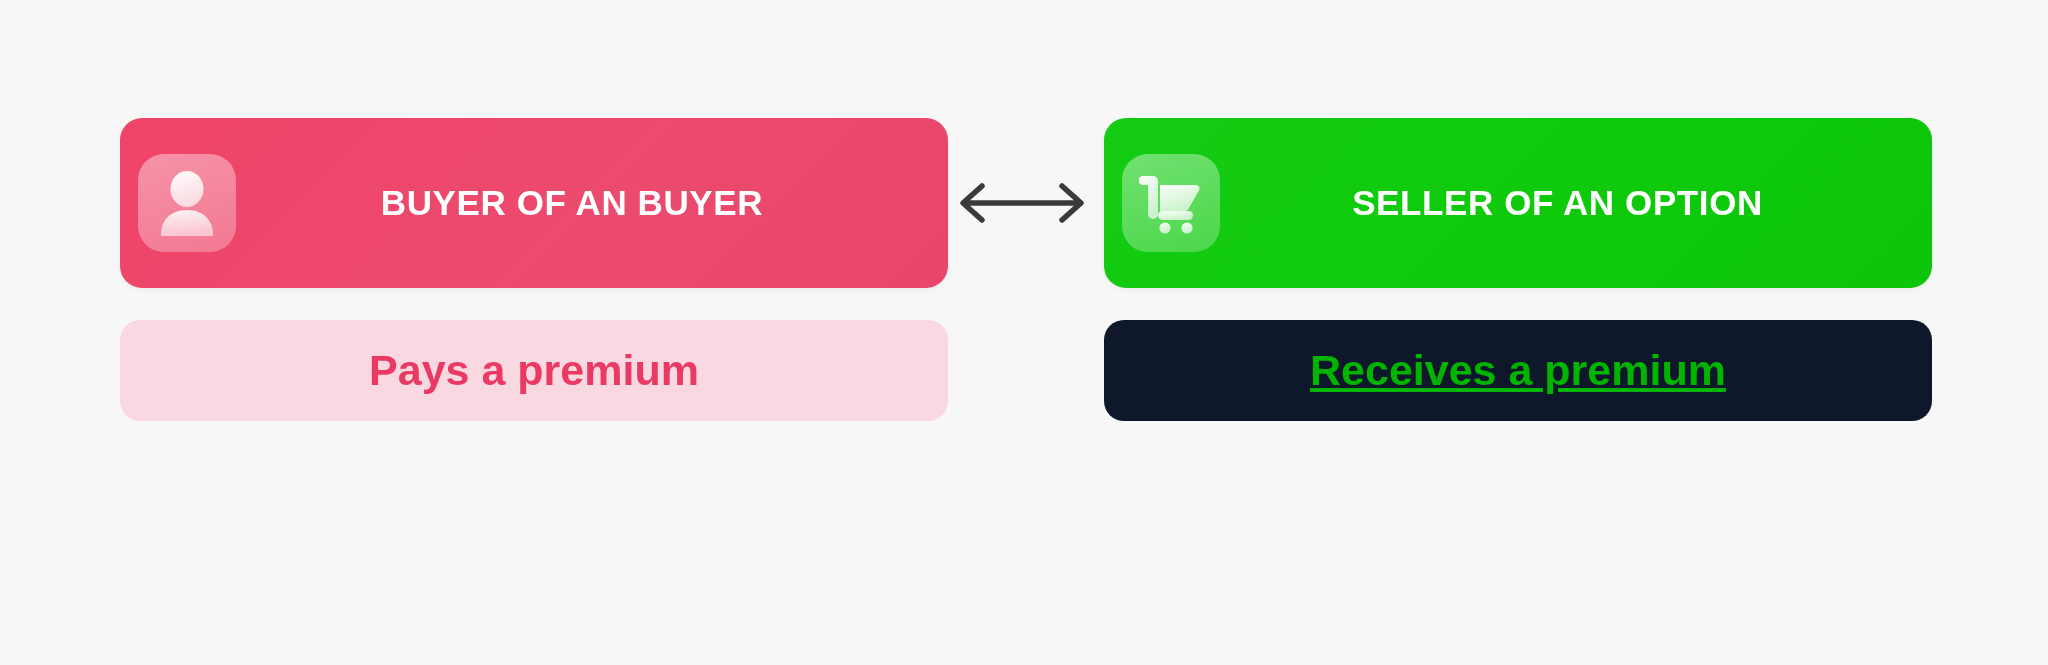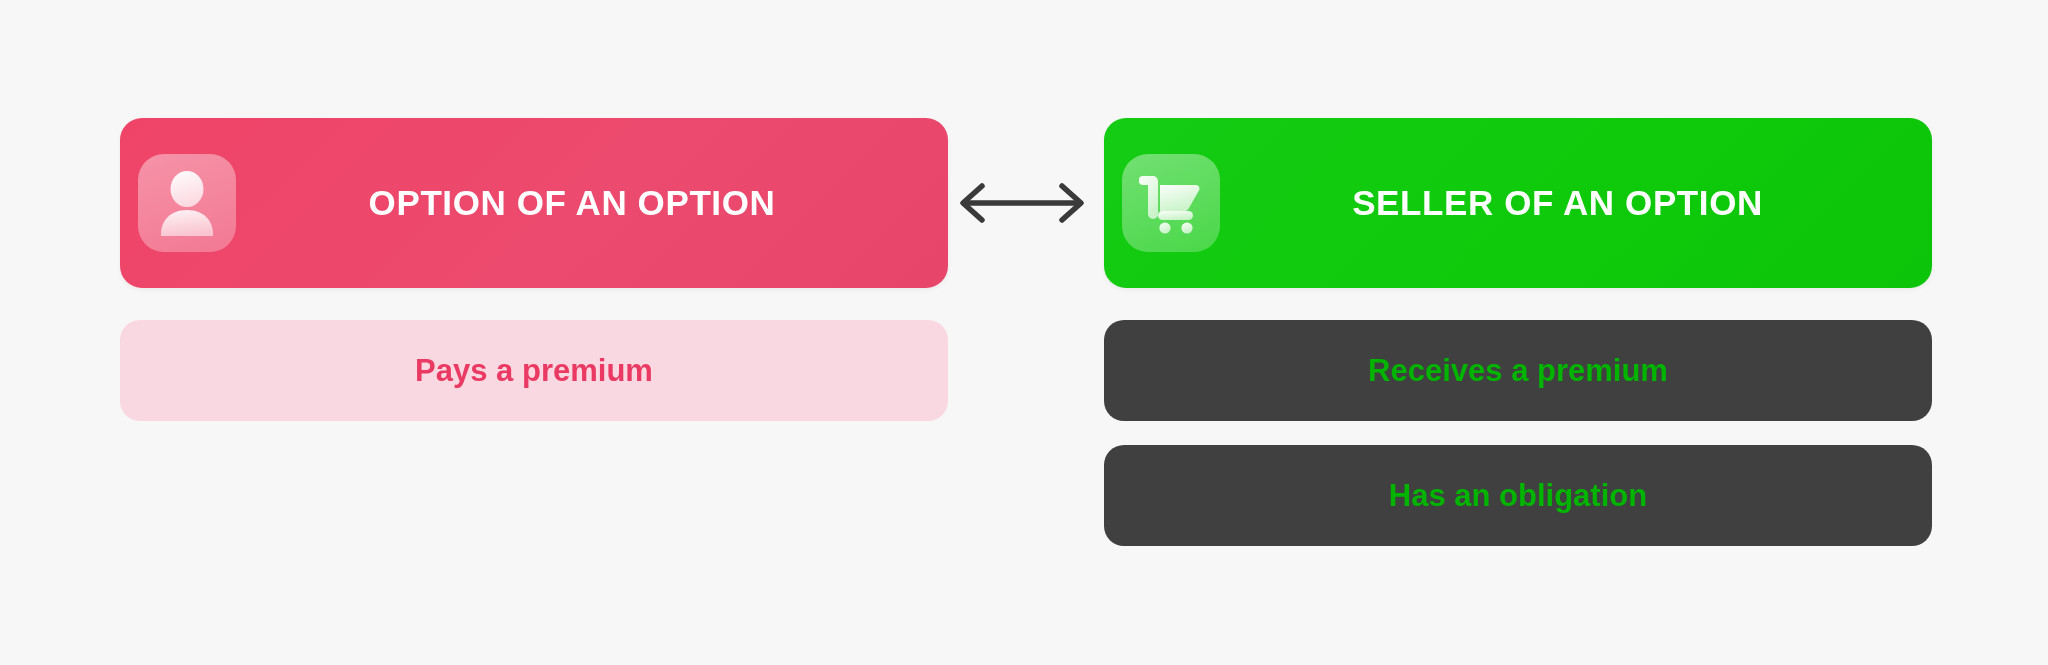--- a/index.html
+++ b/index.html
@@ -85,26 +85,26 @@
   }
   #title-seller { padding-right: 37px; }
 
   
   .attr-row {
     height: 101px;
     border-radius: 20px;
     display: flex;
     align-items: center;
     justify-content: center;
-    font-size: 31px;
+    font-size: 43px;
     font-weight: bold;
     white-space: nowrap;
   }
   #col-buyer  .attr-row { background: #f9d8e1; color: #ea3a63; }
-  #col-seller .attr-row { background: #404040; color: #00b400; }
+  #col-seller .attr-row { background: #0f172a; color: #00b400; text-decoration: underline; }
 
   .row-gap-first { margin-top: 32px; }
   .row-gap       { margin-top: 24px; }
 
   
   #exchange-arrow {
     position: absolute;
     left: 952px;
     top: 178px;
     width: 140px;
@@ -133,21 +133,21 @@
                 <stop offset="0%" stop-color="#ffffff" stop-opacity="0.90"></stop>
                 <stop offset="100%" stop-color="#ffffff" stop-opacity="0.55"></stop>
               </linearGradient>
             </defs>
             <ellipse cx="31" cy="19" rx="16.5" ry="18" fill="url(#pgHead)"></ellipse>
             <path d="M31 40 C14 40 5 51 5 64 L5 66 L57 66 L57 64 C57 51 48 40 31 40 Z" fill="url(#pgBody)"></path>
           </svg>
         </span>
       </div>
 
-      <div class="header-title" id="title-buyer">OPTION OF AN OPTION</div>
+      <div class="header-title" id="title-buyer">BUYER OF AN BUYER</div>
     </div>
 
     <div class="attr-row row-gap-first">
       <span>Pays a premium</span>
     </div>
 
   </div>
 
   <div id="exchange-arrow">
     <svg width="140" height="50" viewBox="0 0 140 50" xmlns="http://www.w3.org/2000/svg">
@@ -187,18 +187,15 @@
         </span>
       </div>
 
       <div class="header-title" id="title-seller">SELLER OF AN OPTION</div>
     </div>
 
     <div class="attr-row row-gap-first">
       <span>Receives a premium</span>
     </div>
 
-    <div class="attr-row row-gap">
-      <span>Has an obligation</span>
-    </div>
   </div>
 
 </div>
 
 </body></html>

